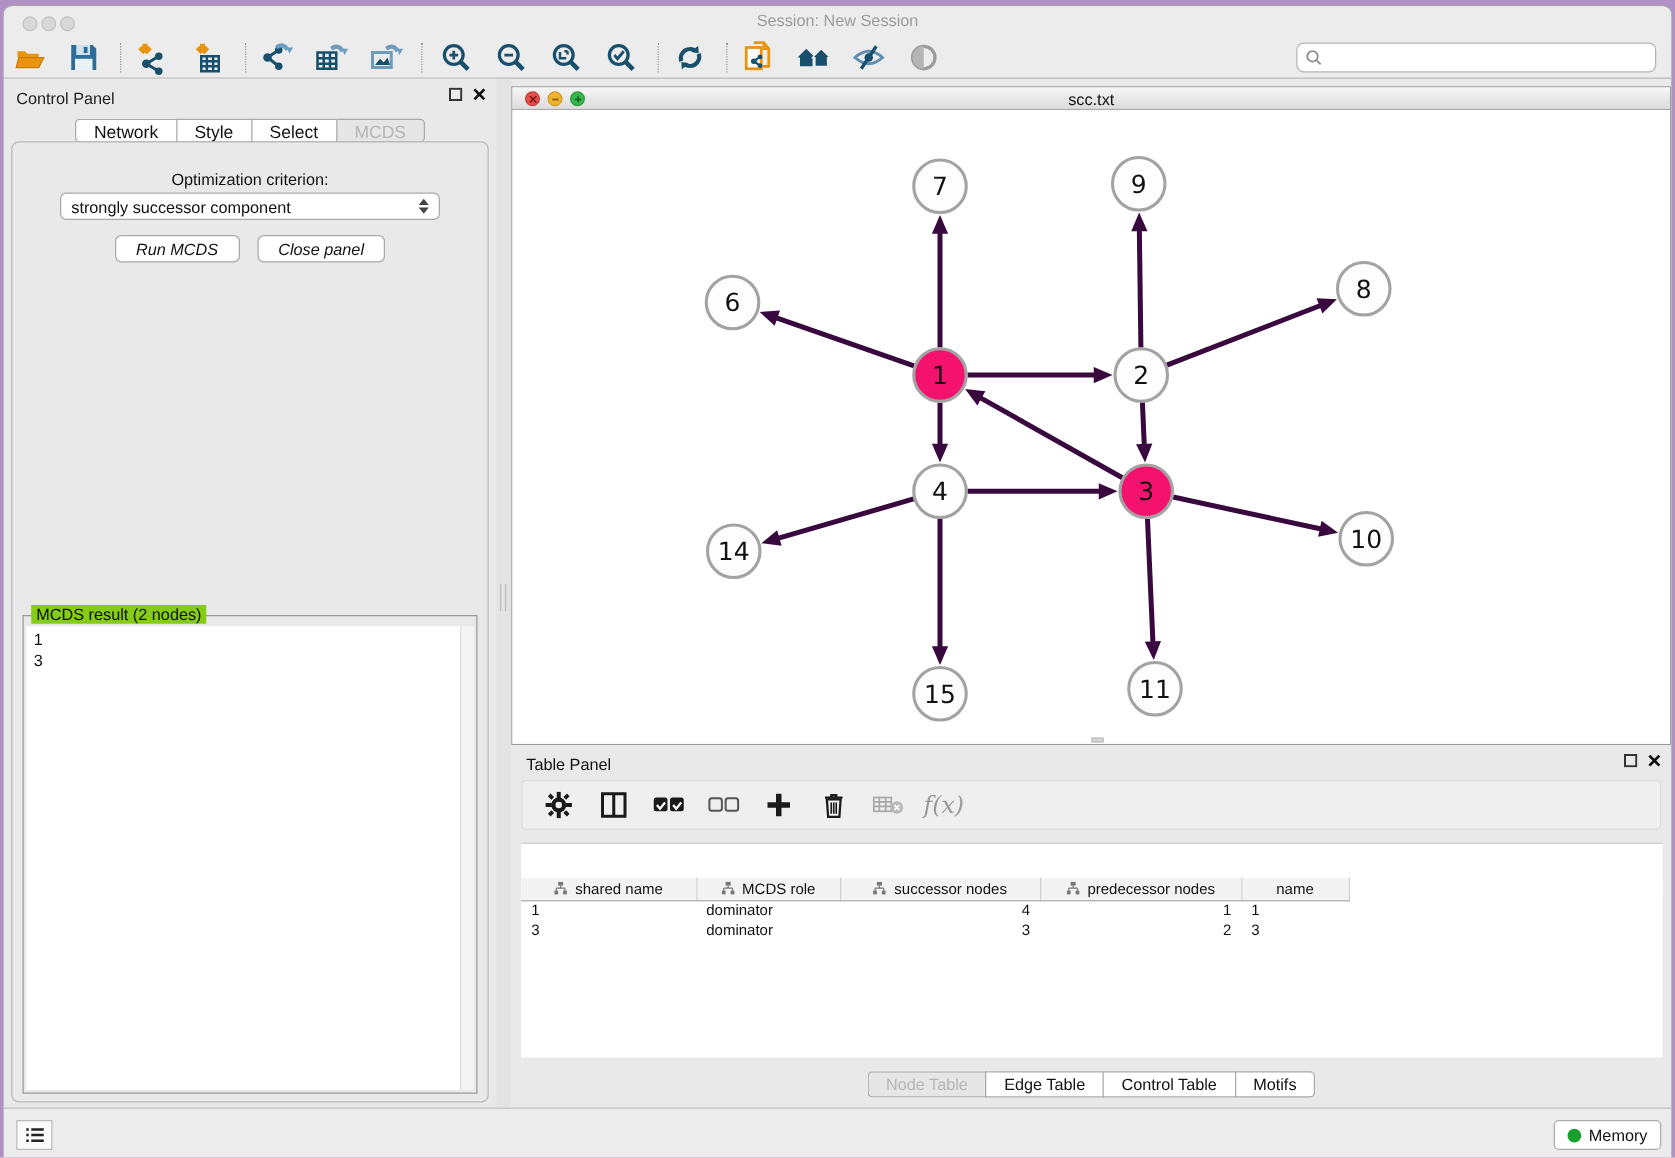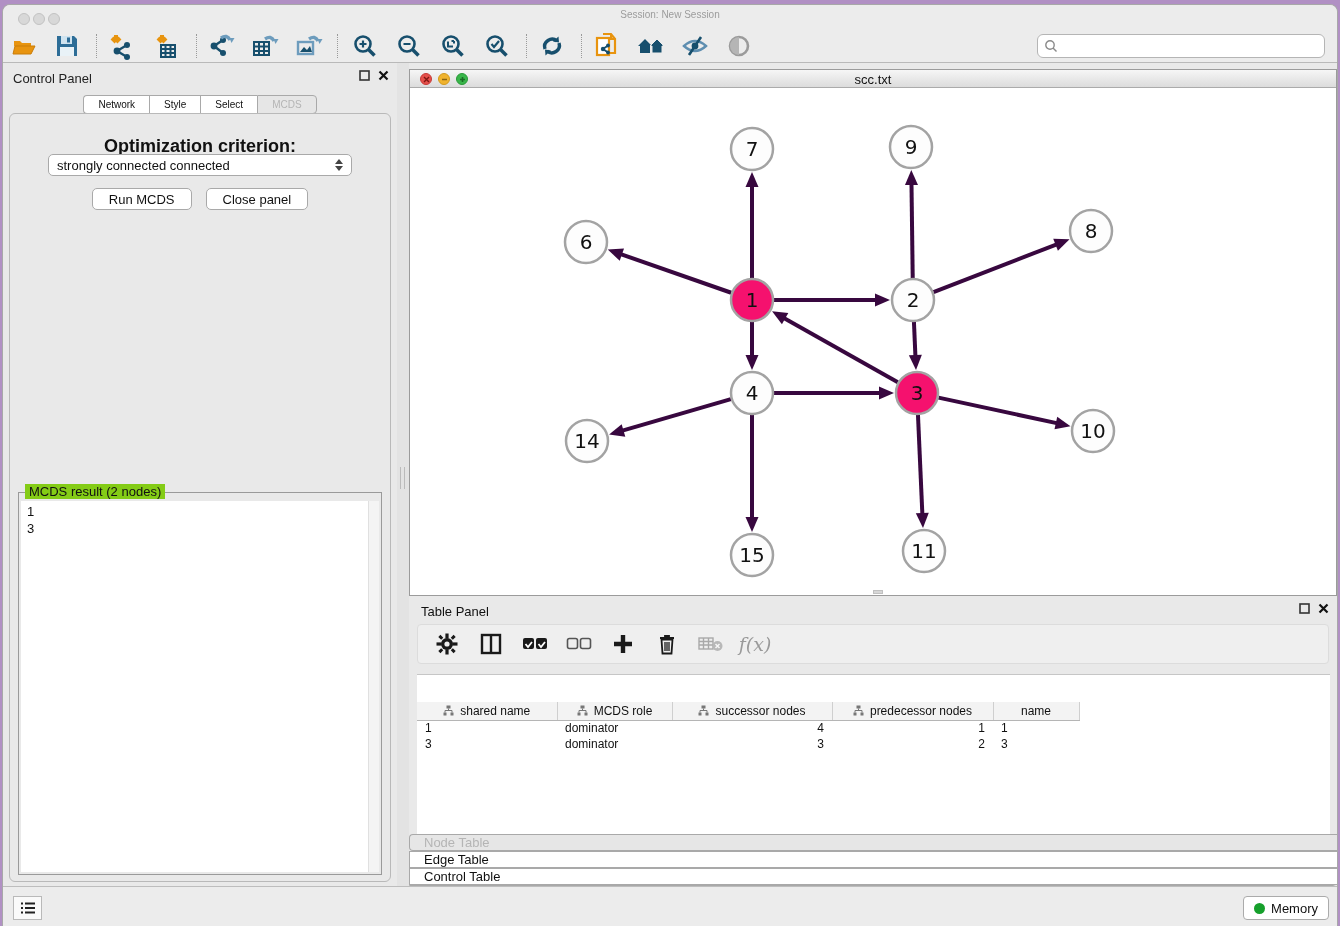--- a/index.html
+++ b/index.html
@@ -5,48 +5,48 @@
   * { margin:0; padding:0; box-sizing:border-box; }
   html,body { width:1340px; height:926px; overflow:hidden; }
   body { background:#b190c4; font-family:"Liberation Sans", sans-serif; font-size:13px; color:#111; position:relative; }
 
   .window { position:absolute; left:2px; top:4px; right:2px; bottom:0; background:#e9e9e9;
             border-radius:8px 8px 0 0; overflow:hidden; border:1px solid #a8a8a8; border-bottom:none; }
 
   
   .titlebar { position:absolute; left:0; top:0; right:0; height:24px; background:#ececec; }
   .tl-dot { position:absolute; top:8px; width:12px; height:12px; border-radius:50%; background:#d8d8d8; border:1px solid #c2c2c2; }
-  .win-title { position:absolute; top:4px; left:0; right:0; text-align:center; color:#9c9c9c; font-size:10px; }
+  .win-title { position:absolute; top:4px; left:0; right:0; text-align:center; color:#9c9c9c; font-size:13px; }
 
   
   .toolbar { position:absolute; left:0; top:24px; right:0; height:34px; background:#ececec; border-bottom:1px solid #b9b9b9; }
   .tbtn { position:absolute; top:3px; width:34px; height:28px; display:flex; align-items:center; justify-content:center; }
   .tsep { position:absolute; top:5px; width:1px; height:24px; border-left:1px dotted #9a9a9a; }
   .searchbox { position:absolute; right:12px; top:5px; width:288px; height:24px; background:#fff; border:1px solid #b5b5b5; border-radius:6px; display:flex; align-items:center; padding-left:6px; }
   .searchbox input { border:none; outline:none; flex:1; height:20px; font-size:12px; background:transparent; margin-left:4px; }
 
   
   .control-panel { position:absolute; left:0; top:58px; width:394px; bottom:40px; background:#e9e9e9; }
   .cp-head { position:absolute; left:10px; top:8px; font-size:13px; color:#222; }
   .panel-winbtns { position:absolute; right:8px; top:7px; display:flex; gap:8px; align-items:center; }
   .cp-tabs { position:absolute; left:0; right:0; top:32px; height:19px; display:flex; justify-content:center; }
-  .tab { height:19px; padding:0 14px; background:#fff; border:1px solid #a9a9a9; border-right:none; font-size:10px;
+  .tab { height:19px; padding:0 14px; background:#fff; border:1px solid #a9a9a9; border-right:none; font-size:14px;
          display:flex; align-items:center; color:#111; }
   .tab:first-child { border-radius:4px 0 0 4px; }
   .tab:last-child { border-radius:0 4px 4px 0; border-right:1px solid #a9a9a9; }
   .tab.active { background:#e6e6e6; color:#b5b5b5; }
   .cp-box { position:absolute; left:6px; right:6px; top:50px; bottom:4px; border:1px solid #b9b9b9; border-radius:6px; background:#e9e9e9; }
-  .opt-label { position:absolute; top:22px; left:0; right:0; text-align:center; font-size:18px;font-weight:bold; }
+  .opt-label { position:absolute; top:22px; left:0; right:0; text-align:center; font-size:13px; }
   .dropdown { position:absolute; left:38px; right:38px; top:40px; height:22px; background:#fff; border:1px solid #a9a9a9; border-radius:5px;
               display:flex; align-items:center; padding:0 8px; font-size:13px; }
   .dd-stepper { margin-left:auto; display:flex; flex-direction:column; gap:2px; }
   .dd-stepper i { width:0; height:0; border-left:4px solid transparent; border-right:4px solid transparent; display:block; }
   .dd-up { border-bottom:5px solid #444; }
   .dd-down { border-top:5px solid #444; }
-  .cp-buttons { position:absolute; top:74px; left:0; right:0; display:flex; justify-content:center; gap:14px; }
+  .cp-buttons { position:absolute; top:74px; left:0; right:0; display:flex; justify-content:center; gap:14px;font-style:italic; }
   .btn { height:22px; padding:0 16px; background:#fff; border:1px solid #a9a9a9; border-radius:5px; font-size:13px;
          display:flex; align-items:center; }
   .result-group { position:absolute; left:8px; right:8px; top:378px; bottom:6px; border:1px solid #9a9a9a; }
   .result-legend { position:absolute; top:-9px; left:6px; background:#84cc16; padding:0 4px; font-size:13px; }
   .result-area { position:absolute; left:2px; right:13px; top:8px; bottom:2px; background:#fff; font-size:13px; line-height:17px; padding:2px 6px; white-space:pre-line; }
   .result-scroll { position:absolute; right:2px; top:8px; bottom:2px; width:11px; background:#f4f4f4; border-left:1px solid #e0e0e0; }
 
   
   .v-divider { position:absolute; left:394px; top:58px; width:12px; bottom:40px; background:#e3e3e3; }
   .v-handle { position:absolute; left:3px; top:404px; width:5px; height:22px; border-left:1px solid #bbb; border-right:1px solid #bbb; }
@@ -67,21 +67,21 @@
   .tp-tbtn { width:30px; height:30px; display:flex; align-items:center; justify-content:center; }
   .dim { opacity:.45; }
   .fx { font-family:"DejaVu Serif", serif; font-style:italic; font-size:19px; color:#9a9a9a; }
   .tp-table-wrap { position:absolute; left:8px; right:7px; top:78px; bottom:40px; background:#fff; border-top:1px solid #c6c6c6; }
   table.nodetable { border-collapse:collapse; font-size:12px; table-layout:fixed; width:100%;margin-top:27px; }
   table.nodetable th { background:#f3f3f3; border-right:1px solid #cfcfcf; border-bottom:1px solid #b5b5b5; height:18px;
                        font-weight:normal; text-align:left; padding:0 4px; white-space:nowrap; overflow:hidden; }
   table.nodetable th .th-inner { display:flex; align-items:center; gap:6px; justify-content:center; }
   table.nodetable td { height:16px; padding:0 8px; white-space:nowrap; overflow:hidden; }
   td.num { text-align:right; }
-  .tp-tabs { position:absolute; left:0; right:0; bottom:8px; height:21px; display:flex; justify-content:center;flex-direction:column; }
+  .tp-tabs { position:absolute; left:0; right:0; bottom:8px; height:21px; display:flex; justify-content:center; }
   .tp-tabs .tab { font-size:13px; height:21px; }
 
   
   .statusbar { position:absolute; left:0; right:0; bottom:0; height:40px; background:#ececec; border-top:1px solid #bdbdbd; }
   .sb-left-btn { position:absolute; left:10px; top:9px; width:29px; height:24px; background:#fafafa; border:1px solid #b9b9b9; display:flex; align-items:center; justify-content:center; }
   .memory-btn { position:absolute; right:8px; top:9px; height:24px; padding:0 10px; background:#fff; border:1px solid #ababab; border-radius:4px;
                 display:flex; align-items:center; gap:6px; font-size:13px; }
   .mem-dot { width:11px; height:11px; border-radius:50%; background:#16a02c; }
 
   svg { display:block; }
@@ -251,21 +251,21 @@
     </div>
     <div class="cp-tabs">
       <span class="tab">Network</span>
       <span class="tab">Style</span>
       <span class="tab">Select</span>
       <span class="tab active">MCDS</span>
     </div>
     <div class="cp-box">
       <div class="opt-label">Optimization criterion:</div>
       <div class="dropdown">
-        <span>strongly connected connected</span>
+        <span>strongly successor component</span>
         <span class="dd-stepper">
             <i class="dd-up"></i>
             <i class="dd-down"></i>
           </span>
       </div>
       <div class="cp-buttons">
         <span class="btn">Run MCDS</span>
         <span class="btn">Close panel</span>
       </div>
       <div class="result-group">

